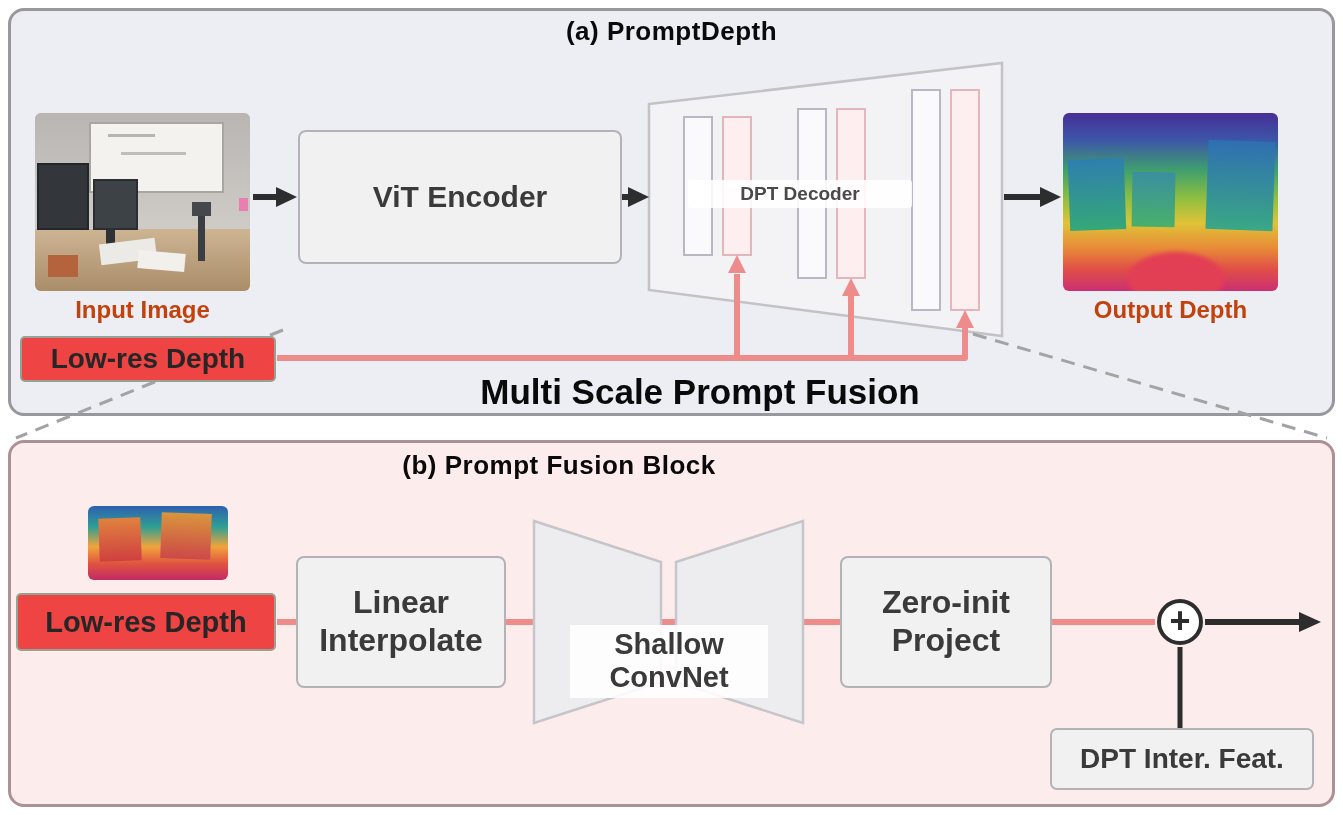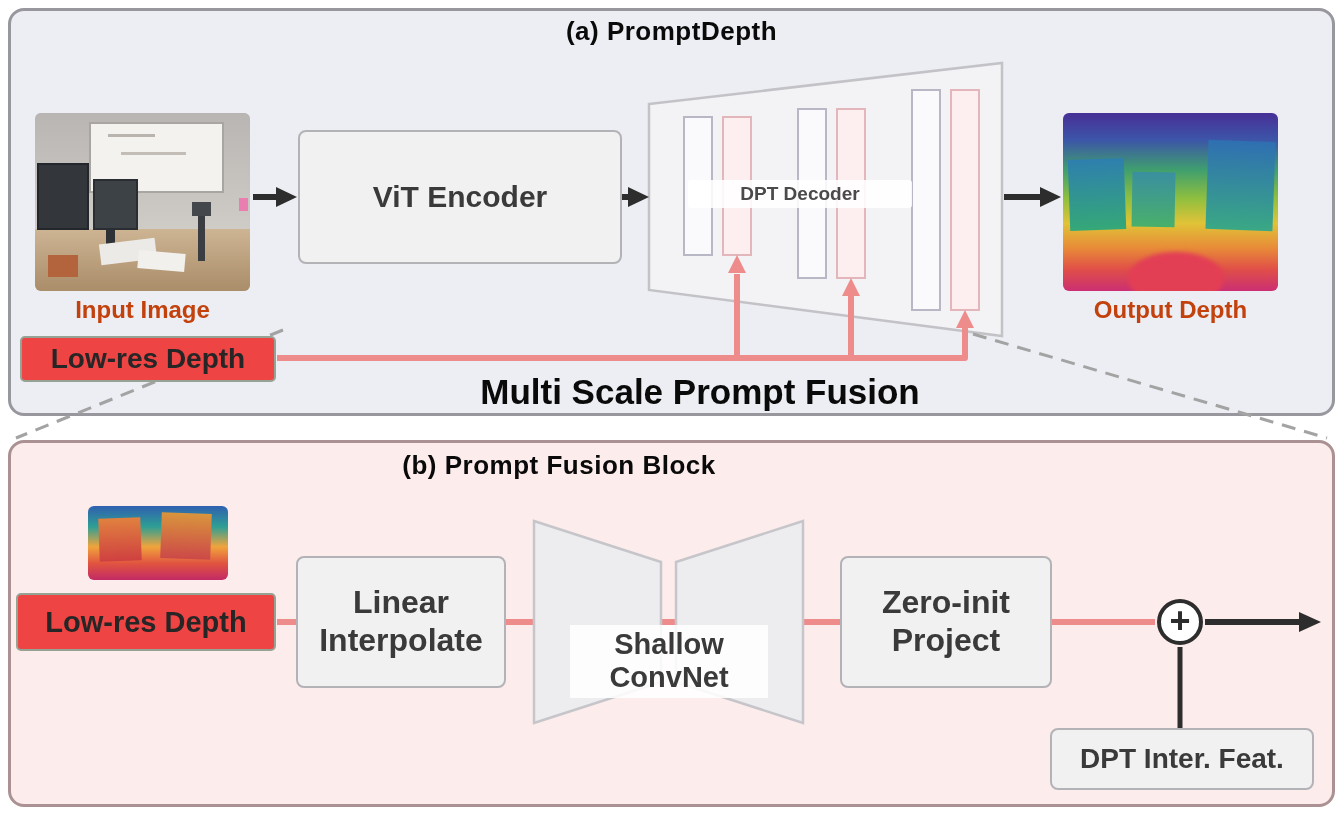--- a/index.html
+++ b/index.html
@@ -22,21 +22,21 @@
 
   .module {
     position:absolute; z-index:10;
     background:#f1f1f2; border:2.5px solid #b3b3b7; border-radius:8px;
     display:flex; align-items:center; justify-content:center; text-align:center;
     font-size:32px; color:#3a3a3a; line-height:1.18; padding:0 10px;
   }
   #vit-box        { left:298px;  top:130px; width:324px; height:134px; font-size:30px; }
   #linear-box     { left:296px;  top:556px; width:210px; height:132px; }
   #zero-box       { left:840px;  top:556px; width:212px; height:132px; }
-  #dptfeat-box    { left:1050px; top:728px; width:264px; height:62px;  font-size:28px; }
+  #dptfeat-box    { left:1050px; top:728px; width:264px; height:62px;  font-size:28px;border-radius:7px; }
 
   .greenbox {
     position:absolute; z-index:10;
     background:#ef4444; border:2.5px solid #96a294; border-radius:5px;
     display:flex; align-items:center; justify-content:center;
     font-size:29px; color:#262626;
   }
   #lowres-a { left:20px; top:336px; width:256px; height:46px; font-size:28px; }
   #lowres-b { left:16px; top:593px; width:260px; height:58px; }
 

